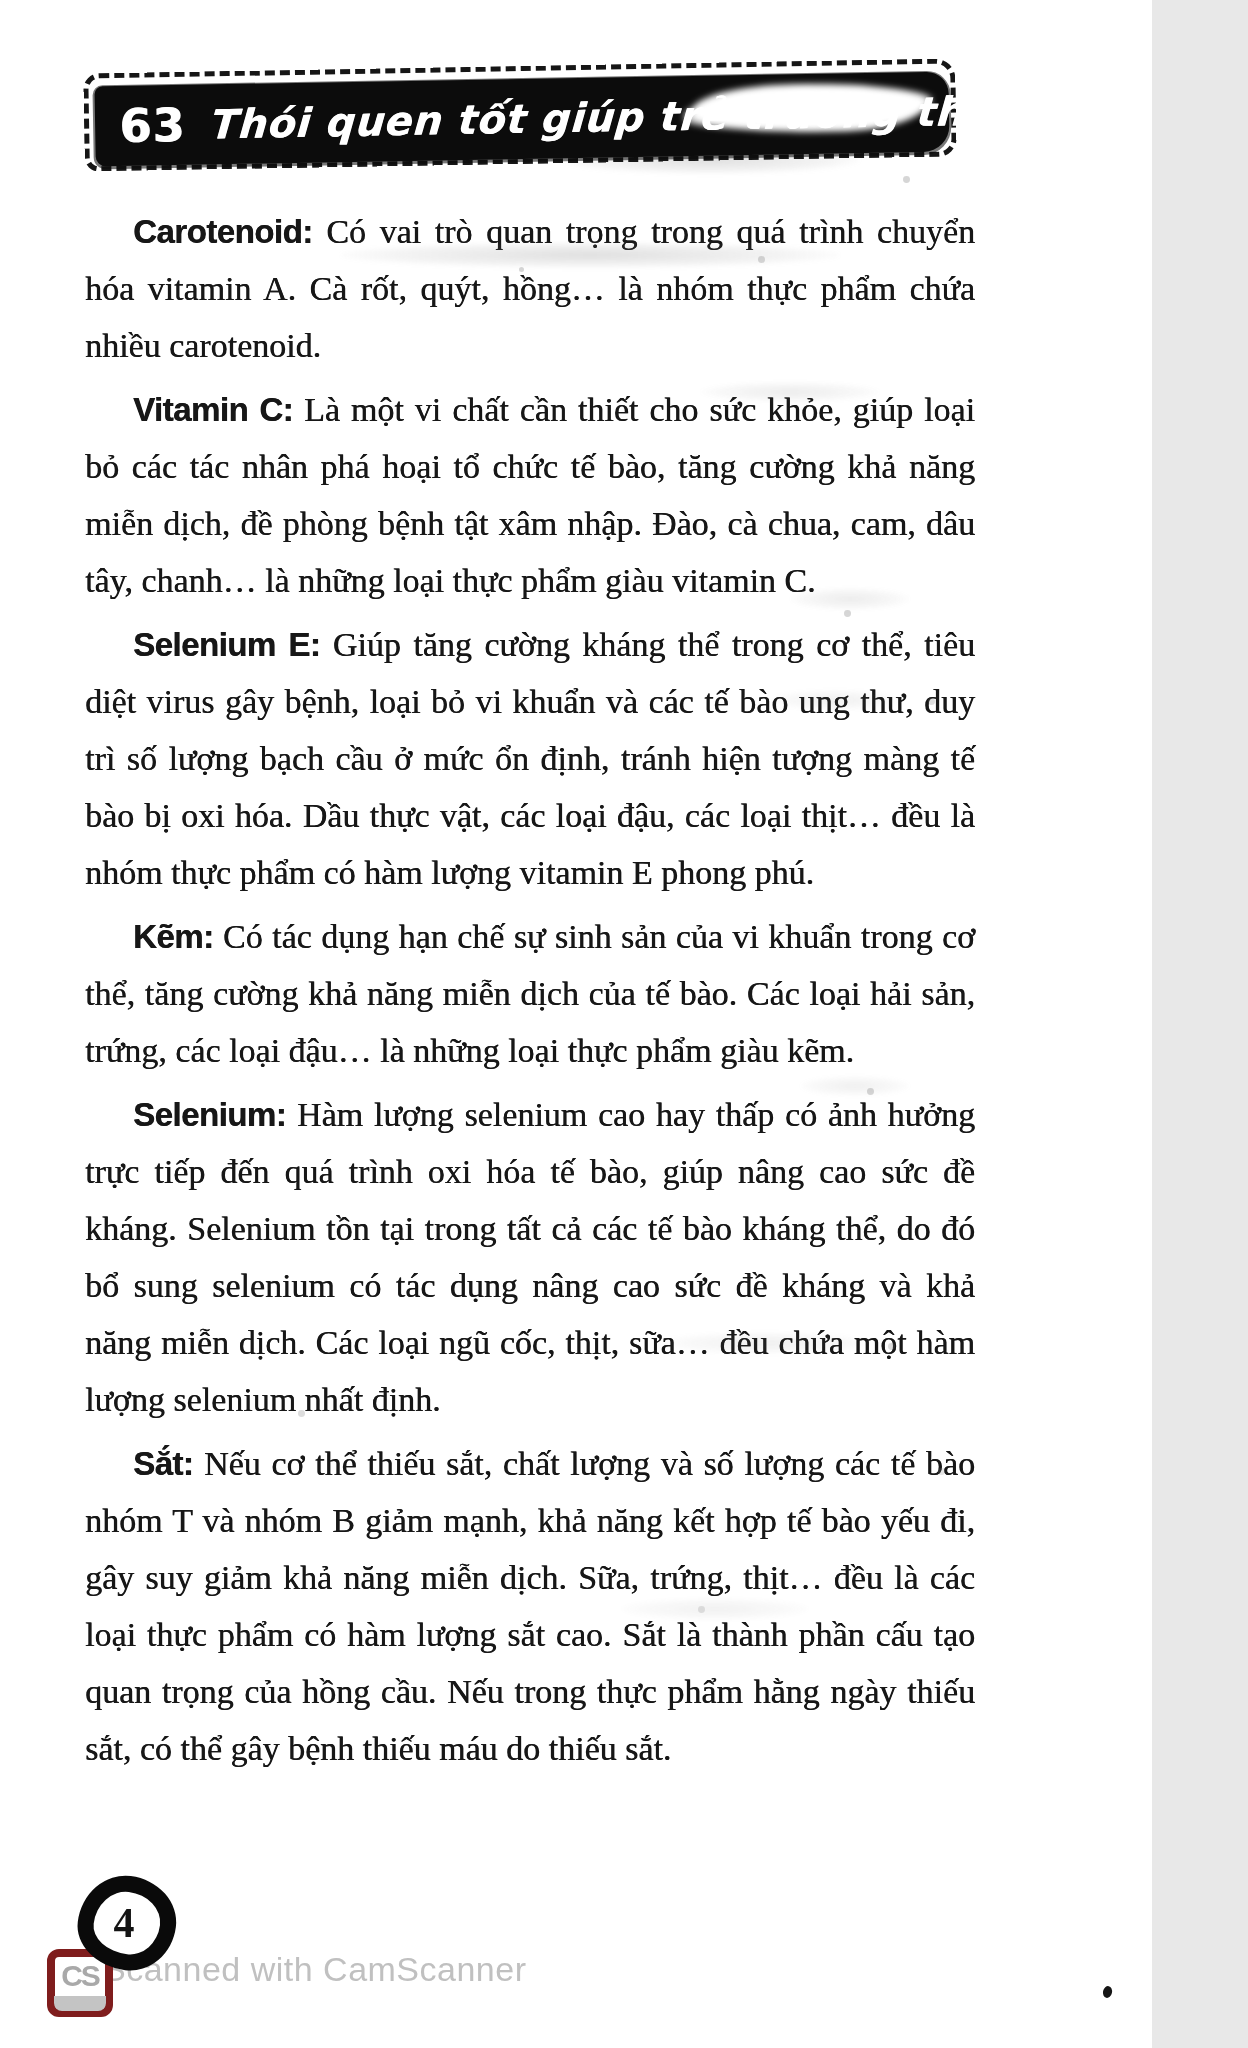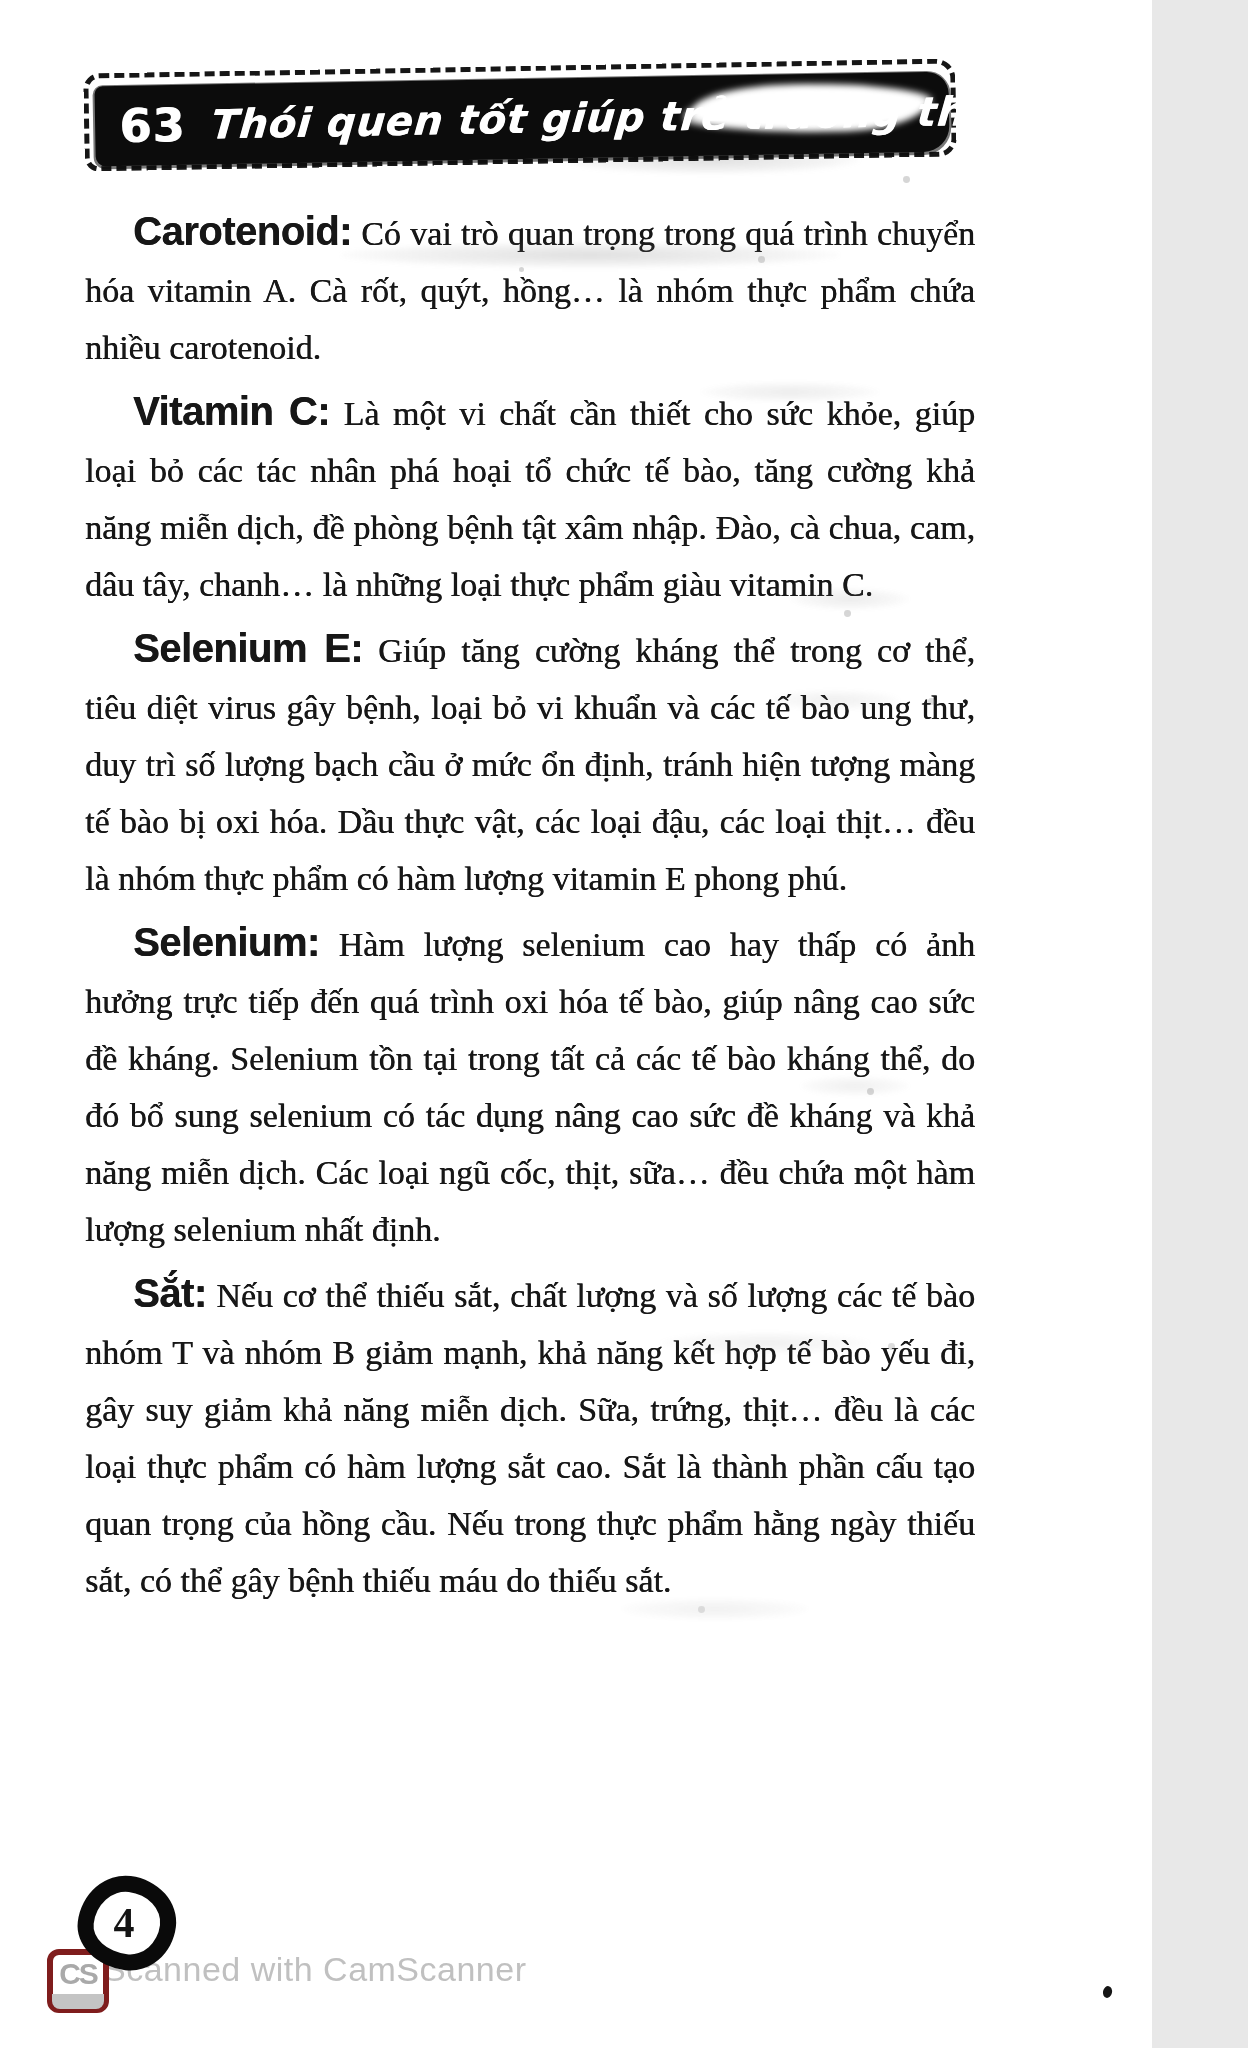--- a/index.html
+++ b/index.html
@@ -64,21 +64,21 @@
     position:absolute;left:85px;top:203px;width:890px;
     font-size:34px;line-height:57px;
     color:#171717;
     text-align:justify;
     text-shadow:0.4px 0 0 currentColor;
   }
   .body-text p{margin:0 0 7px 0;text-indent:48px;}
   .body-text b{
     font-family:"Liberation Sans", sans-serif;
     font-weight:bold;
-    font-size:40px;
+    font-size:33px;
     letter-spacing:-0.5px;
   }
 
   
   .smudge{
     position:absolute;
     background:radial-gradient(ellipse at center, rgba(110,110,110,.22), rgba(140,140,140,.10) 55%, transparent 75%);
     filter:blur(2px);
     border-radius:50%;
     pointer-events:none;
@@ -113,21 +113,21 @@
     position:absolute;inset:0;
     display:flex;align-items:center;justify-content:center;
     font-family:"Liberation Serif", serif;
     font-weight:bold;font-size:42px;color:#141414;
     padding-right:6px;
     transform:rotate(-7deg);
   }
   .cs-logo{
     position:absolute;left:47px;top:1949px;
     width:50px;height:52px;
-    border:6px solid #7f1d1d;
+    border:8px solid #7f1d1d;
     border-radius:12px;
     background:#ffffff;
     z-index:7;
   }
   .cs-logo .letters{
     position:absolute;left:0;right:0;top:2px;
     text-align:center;
     font-family:"Liberation Sans", sans-serif;
     font-weight:bold;font-size:30px;color:#a9a9a9;
     letter-spacing:-2px;
@@ -161,20 +161,21 @@
       <span class="banner-number">63</span>
       <span class="banner-title">Thói quen tốt giúp trẻ trưởng thành</span>
       <span class="banner-blob"></span>
     </div>
   </div>
 
   <div class="body-text">
     <p><b>Carotenoid:</b> <span>Có vai trò quan trọng trong quá trình chuyển hóa vitamin A. Cà rốt, quýt, hồng… là nhóm thực phẩm chứa nhiều carotenoid.</span></p>
     <p><b>Vitamin C:</b> <span>Là một vi chất cần thiết cho sức khỏe, giúp loại bỏ các tác nhân phá hoại tổ chức tế bào, tăng cường khả năng miễn dịch, đề phòng bệnh tật xâm nhập. Đào, cà chua, cam, dâu tây, chanh… là những loại thực phẩm giàu vitamin C.</span></p>
     <p><b>Selenium E:</b> <span>Giúp tăng cường kháng thể trong cơ thể, tiêu diệt virus gây bệnh, loại bỏ vi khuẩn và các tế bào ung thư, duy trì số lượng bạch cầu ở mức ổn định, tránh hiện tượng màng tế bào bị oxi hóa. Dầu thực vật, các loại đậu, các loại thịt… đều là nhóm thực phẩm có hàm lượng vitamin E phong phú.</span></p>
+    <p><b>Kẽm:</b> <span>Có tác dụng hạn chế sự sinh sản của vi khuẩn trong cơ thể, tăng cường khả năng miễn dịch của tế bào. Các loại hải sản, trứng, các loại đậu… là những loại thực phẩm giàu kẽm.</span></p>
     <p><b>Selenium:</b> <span>Hàm lượng selenium cao hay thấp có ảnh hưởng trực tiếp đến quá trình oxi hóa tế bào, giúp nâng cao sức đề kháng. Selenium tồn tại trong tất cả các tế bào kháng thể, do đó bổ sung selenium có tác dụng nâng cao sức đề kháng và khả năng miễn dịch. Các loại ngũ cốc, thịt, sữa… đều chứa một hàm lượng selenium nhất định.</span></p>
     <p><b>Sắt:</b> <span>Nếu cơ thể thiếu sắt, chất lượng và số lượng các tế bào nhóm T và nhóm B giảm mạnh, khả năng kết hợp tế bào yếu đi, gây suy giảm khả năng miễn dịch. Sữa, trứng, thịt… đều là các loại thực phẩm có hàm lượng sắt cao. Sắt là thành phần cấu tạo quan trọng của hồng cầu. Nếu trong thực phẩm hằng ngày thiếu sắt, có thể gây bệnh thiếu máu do thiếu sắt.</span></p>
   </div>
 
   <div class="smudge" style="left:560px;top:146px;width:300px;height:28px;"></div>
   <div class="smudge" style="left:340px;top:242px;width:500px;height:26px;"></div>
   <div class="smudge" style="left:700px;top:382px;width:180px;height:20px;opacity:.6;"></div>
   <div class="smudge" style="left:790px;top:588px;width:120px;height:22px;opacity:.6;"></div>
   <div class="smudge" style="left:770px;top:690px;width:130px;height:20px;opacity:.5;"></div>
   <div class="smudge" style="left:800px;top:1076px;width:110px;height:20px;opacity:.5;"></div>

